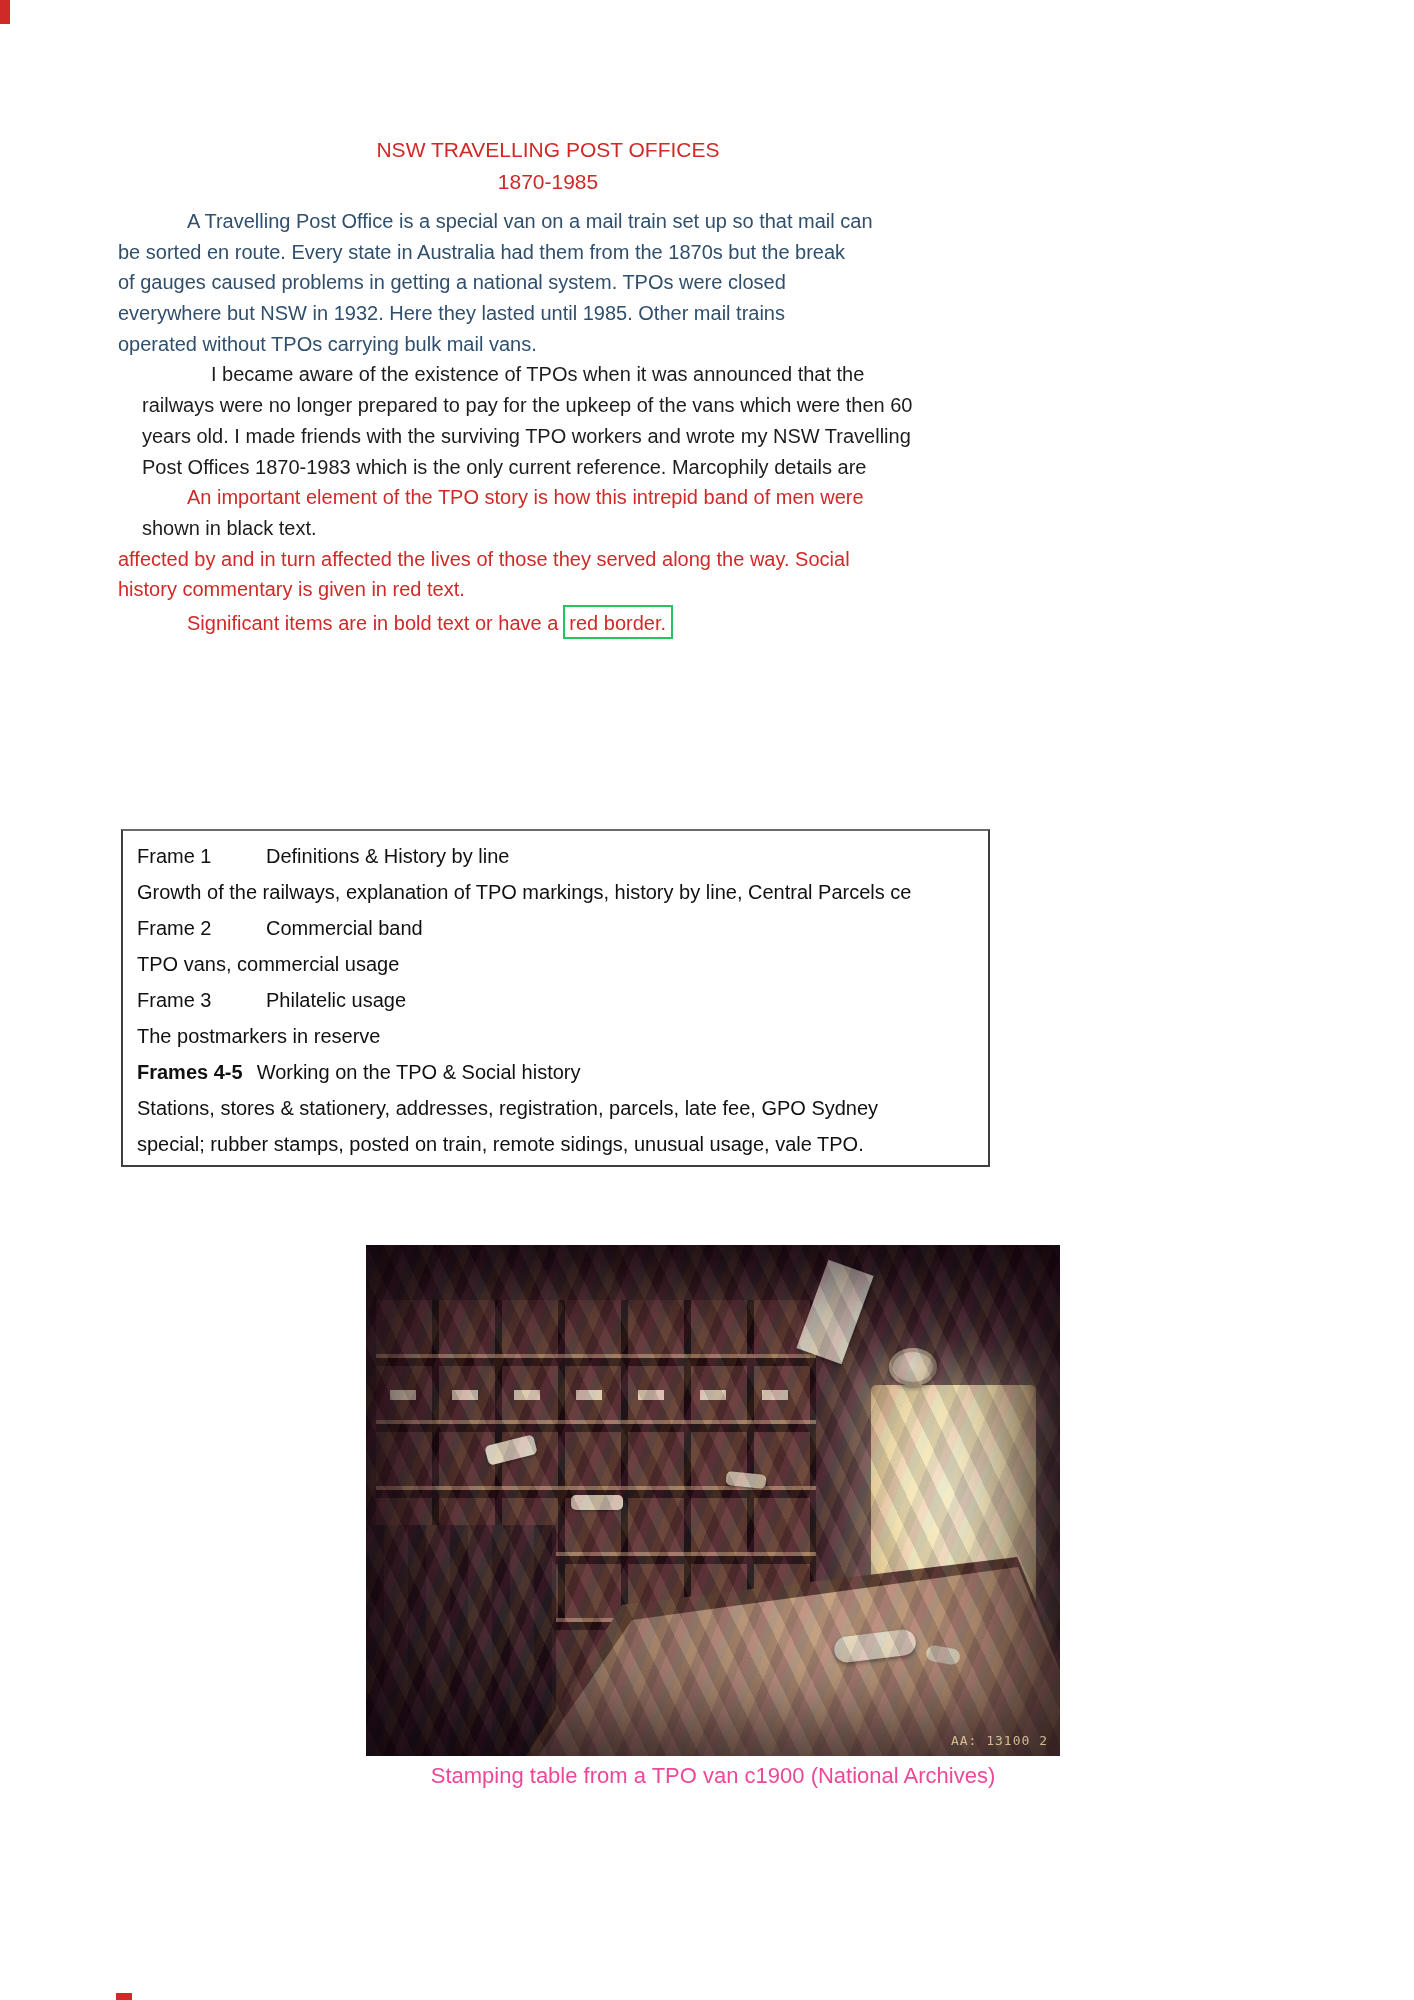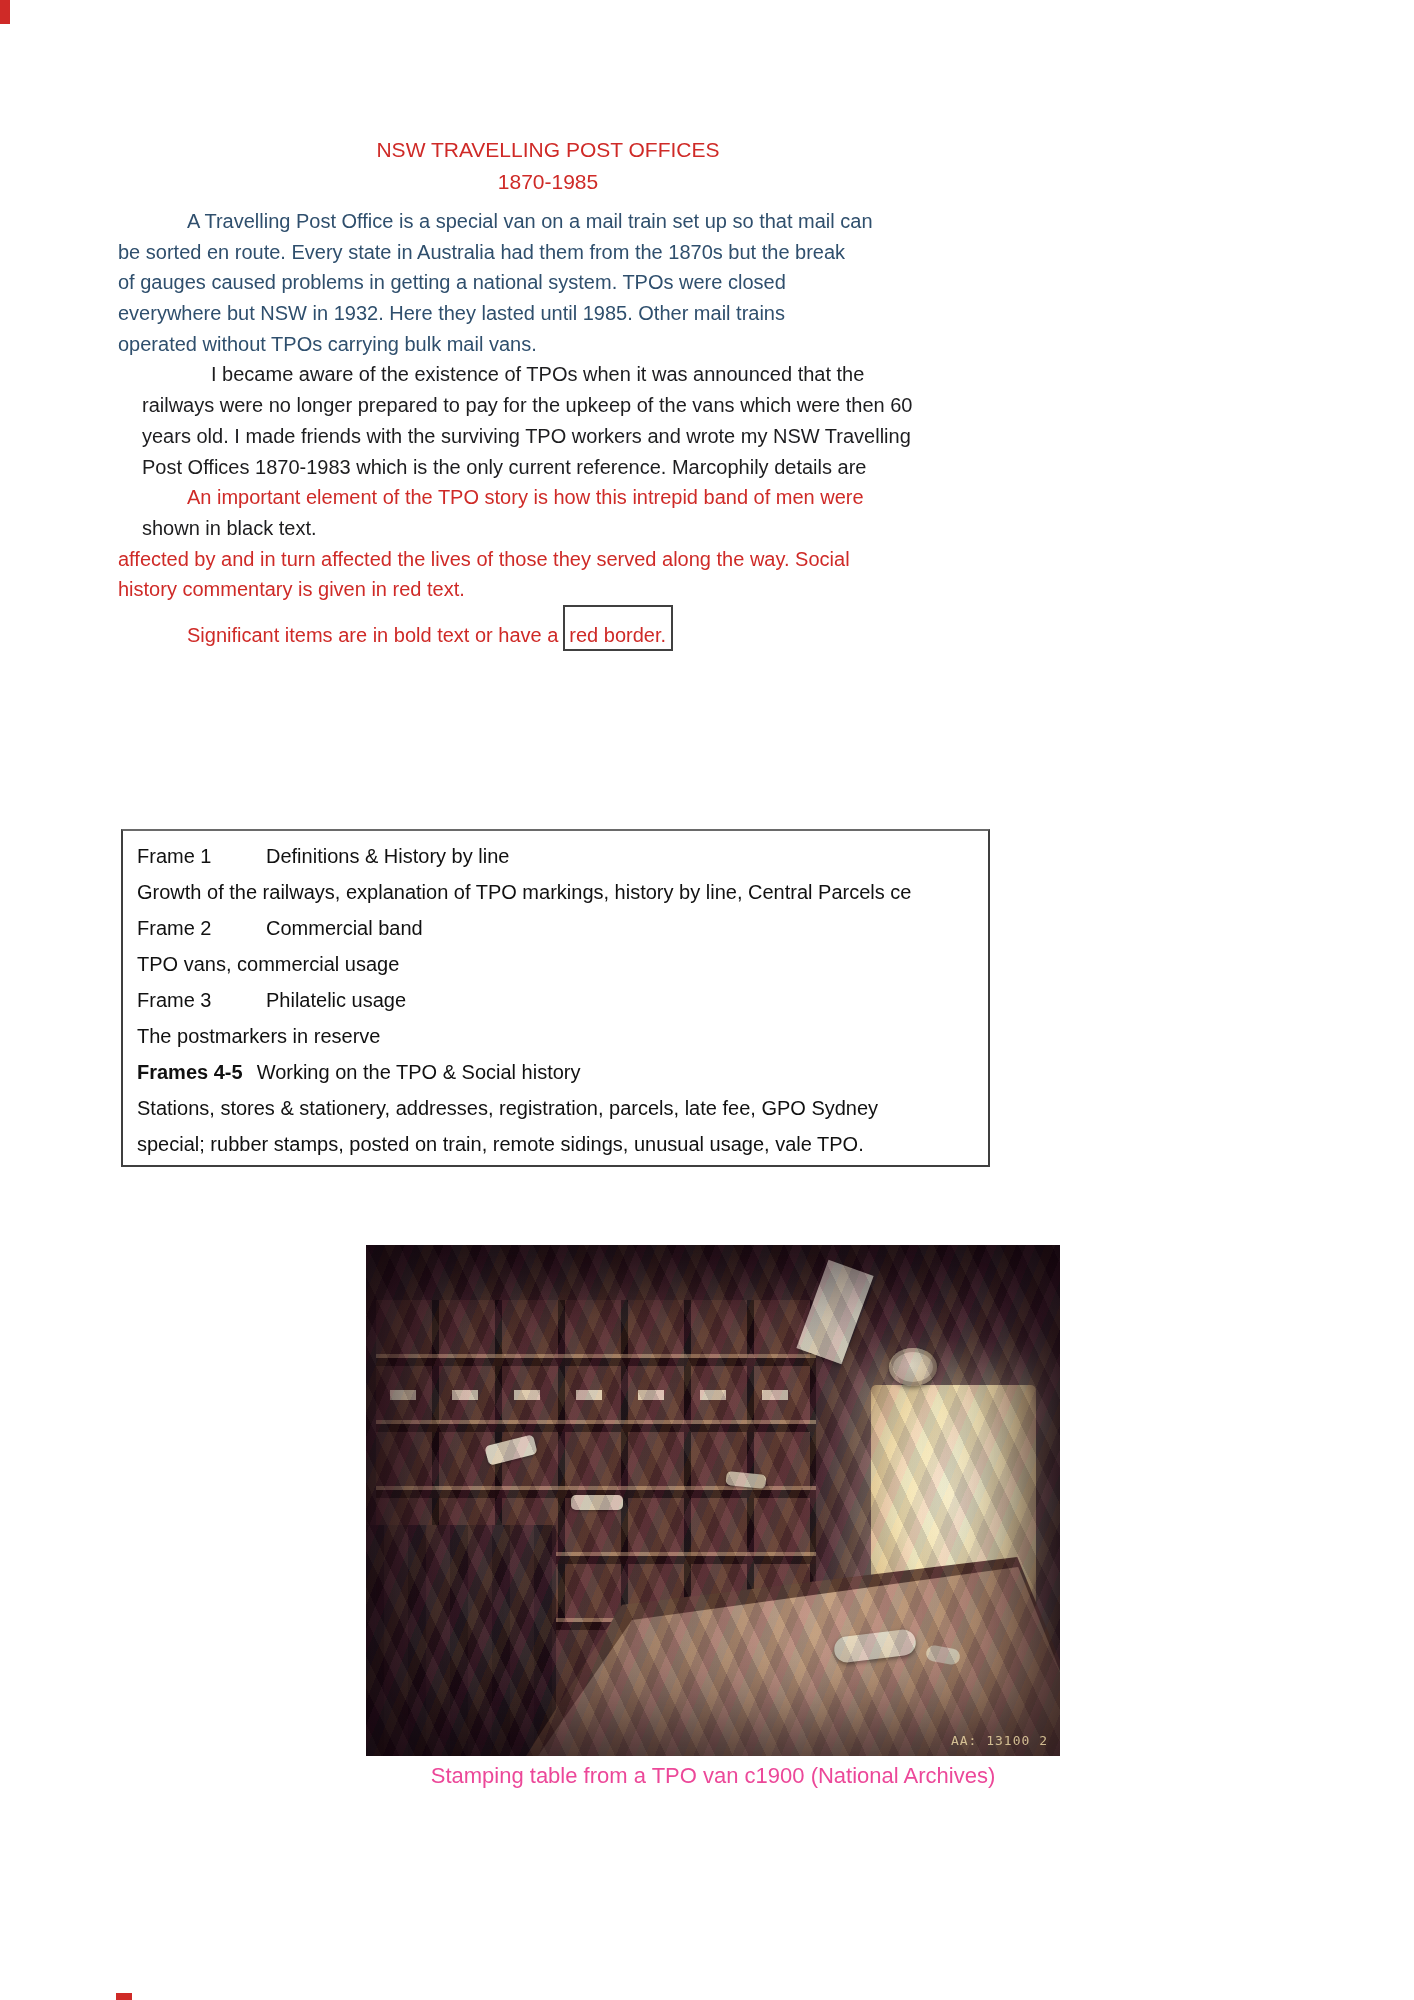--- a/index.html
+++ b/index.html
@@ -14,21 +14,21 @@
   
   .title-block{position:absolute;left:133px;top:134px;width:830px;text-align:center;color:#cf2a27;font-size:21px;line-height:32px;}
 
   
   .body-block{position:absolute;left:118px;top:206px;width:860px;font-size:20px;}
   .line{height:30.7px;line-height:30.7px;white-space:nowrap;}
   .indent{padding-left:69px;}
   .c-blue{color:#2f4f6d;}
   .c-black{color:#1d1d1f;margin-left:24px;}
   .c-red{color:#cf2a27;}
-  .boxed-inline{display:inline-block;border:2px solid #404040;padding:16px 5px 2px 4px;margin-left:5px;line-height:24px;text-align:right;}
+  .boxed-inline{display:inline-block;border:2px solid #22c55e;padding:4px 5px 2px 4px;margin-left:5px;line-height:24px;text-align:right;}
 
   
   .frames-box{position:absolute;left:121px;top:829px;width:869px;height:338px;border:2px solid #3f3f3f;border-top-color:#6a6a6a;box-sizing:border-box;padding:7px 0 0 14px;color:#111;font-size:20px;overflow:hidden;}
   .frow{height:36px;line-height:36px;white-space:nowrap;}
   .flabel{display:inline-block;width:129px;}
   .flabel.narrow{width:auto;margin-right:14px;font-weight:bold;}
 
   
   .photo{position:absolute;left:366px;top:1245px;width:694px;height:511px;overflow:hidden;background:linear-gradient(102deg,#2b161c 0%,#482a29 35%,#3c2127 65%,#24121a 100%);}
   .ph{position:absolute;}

